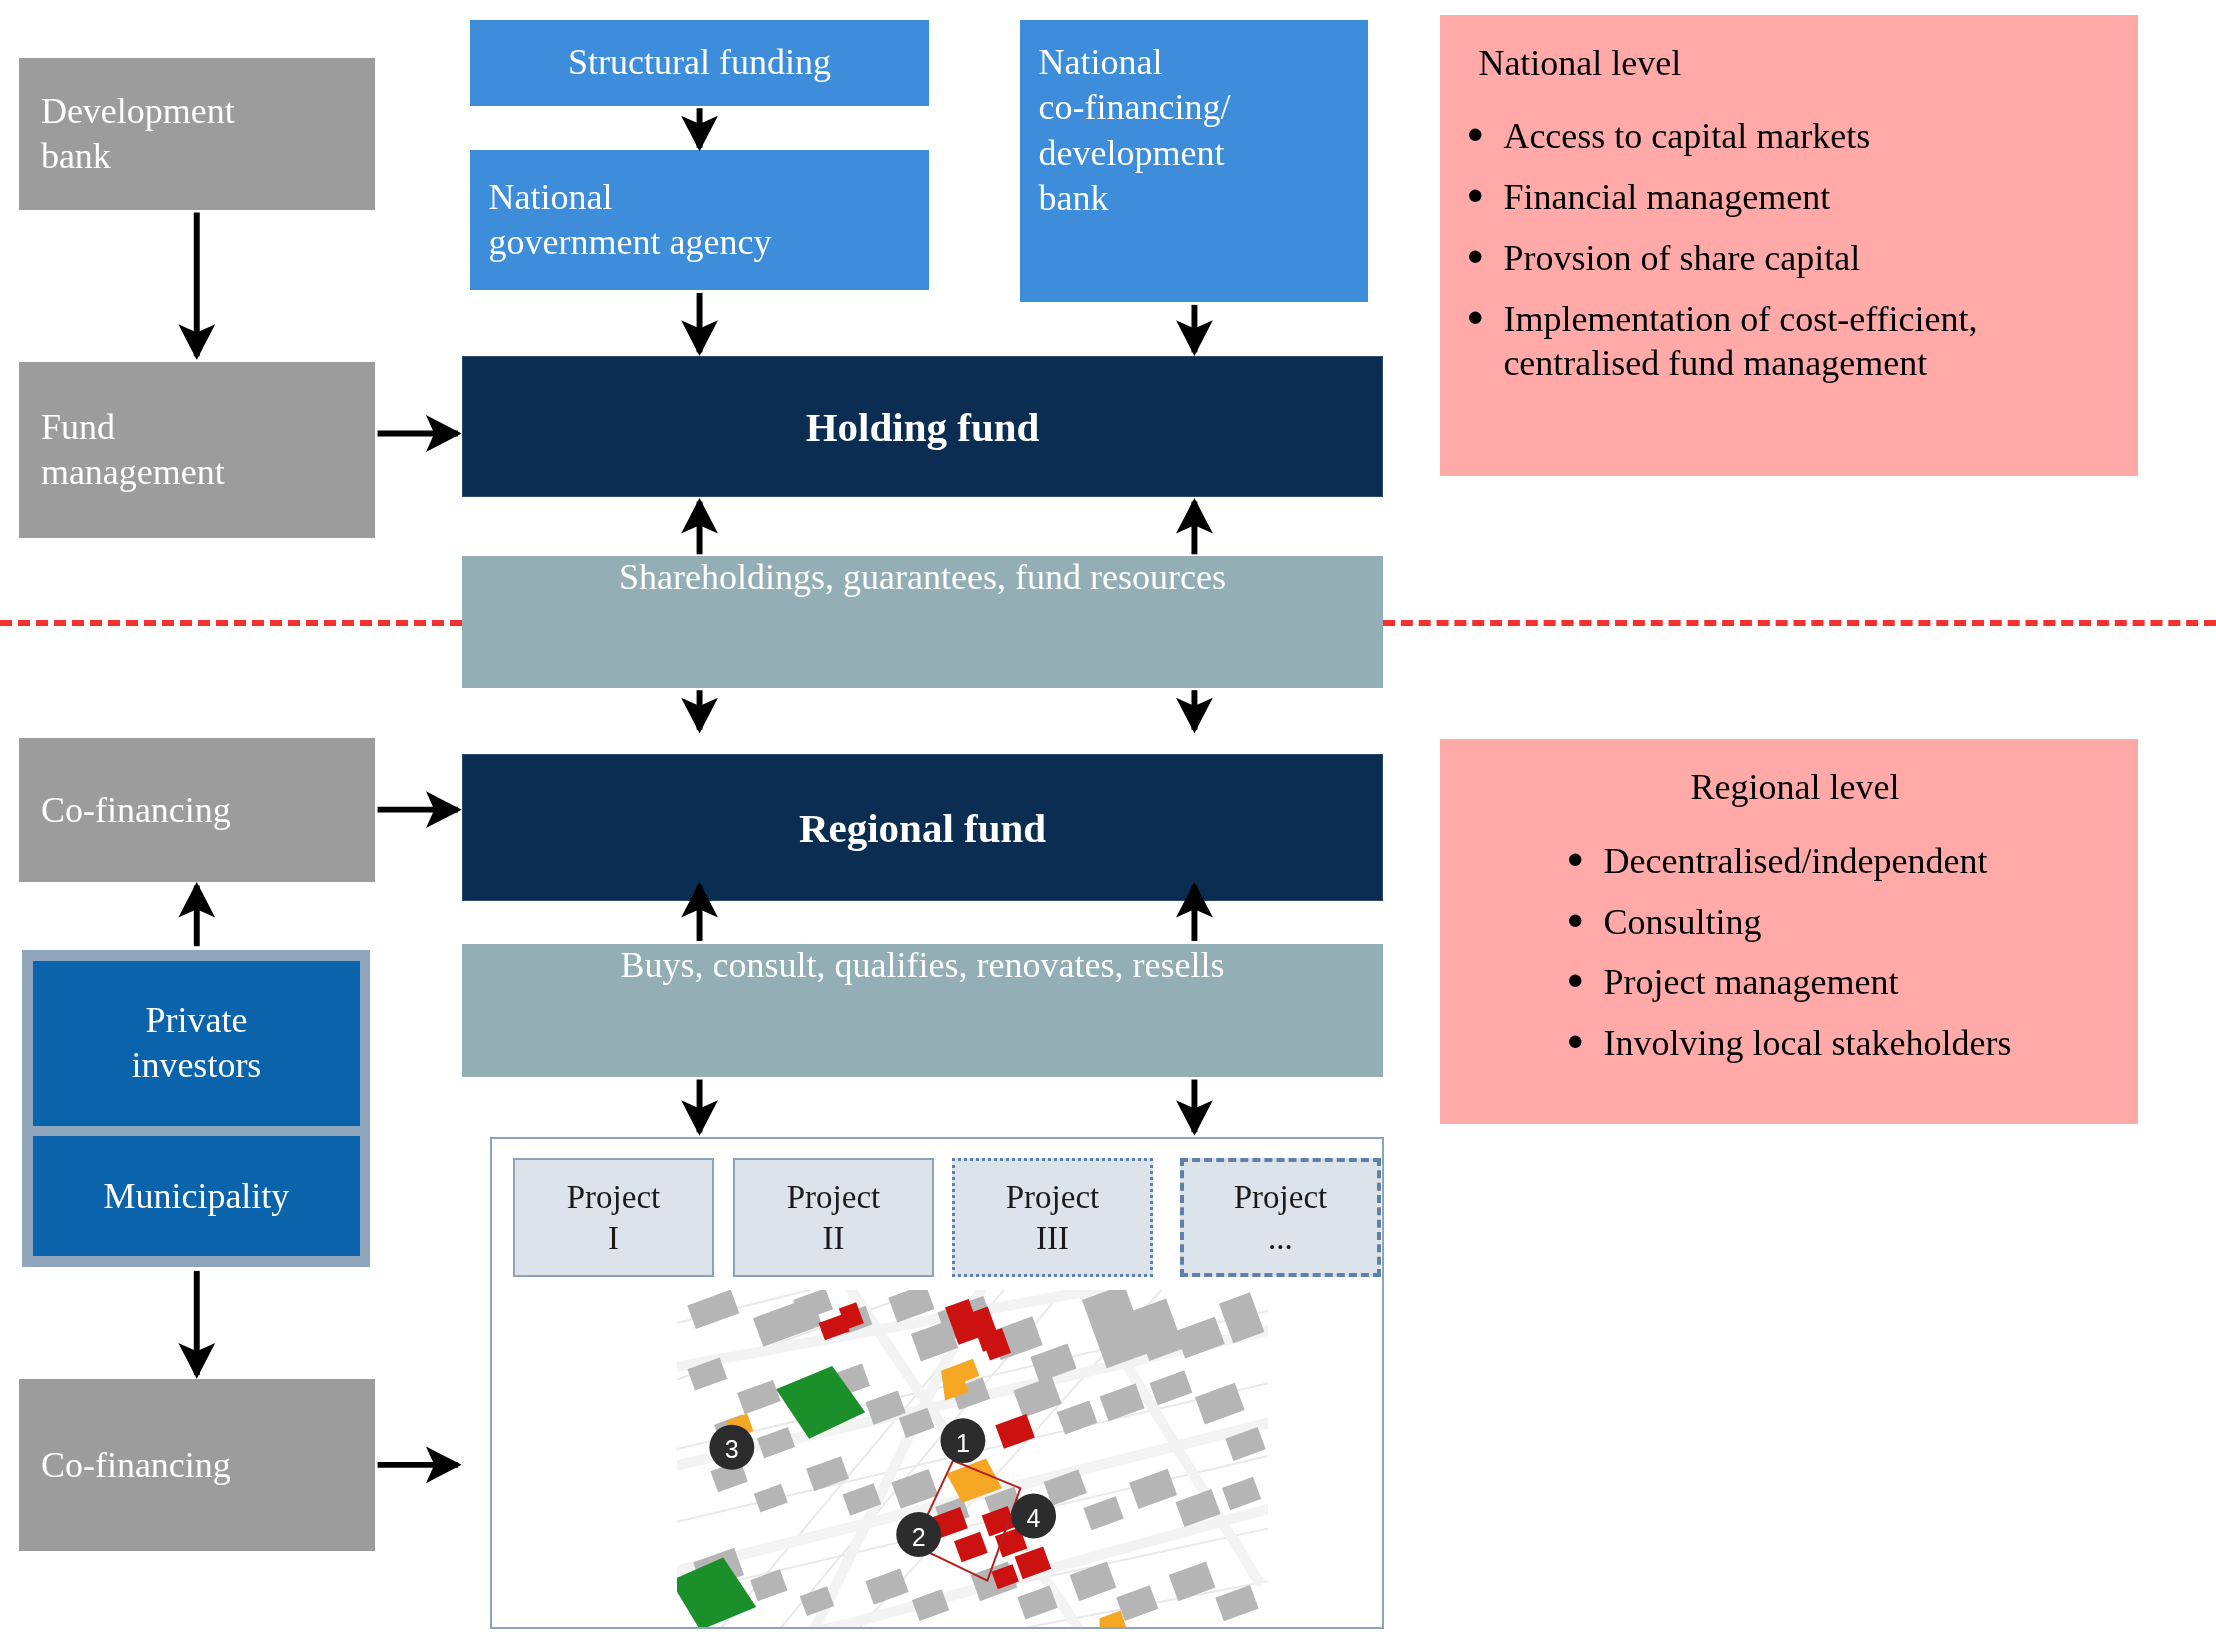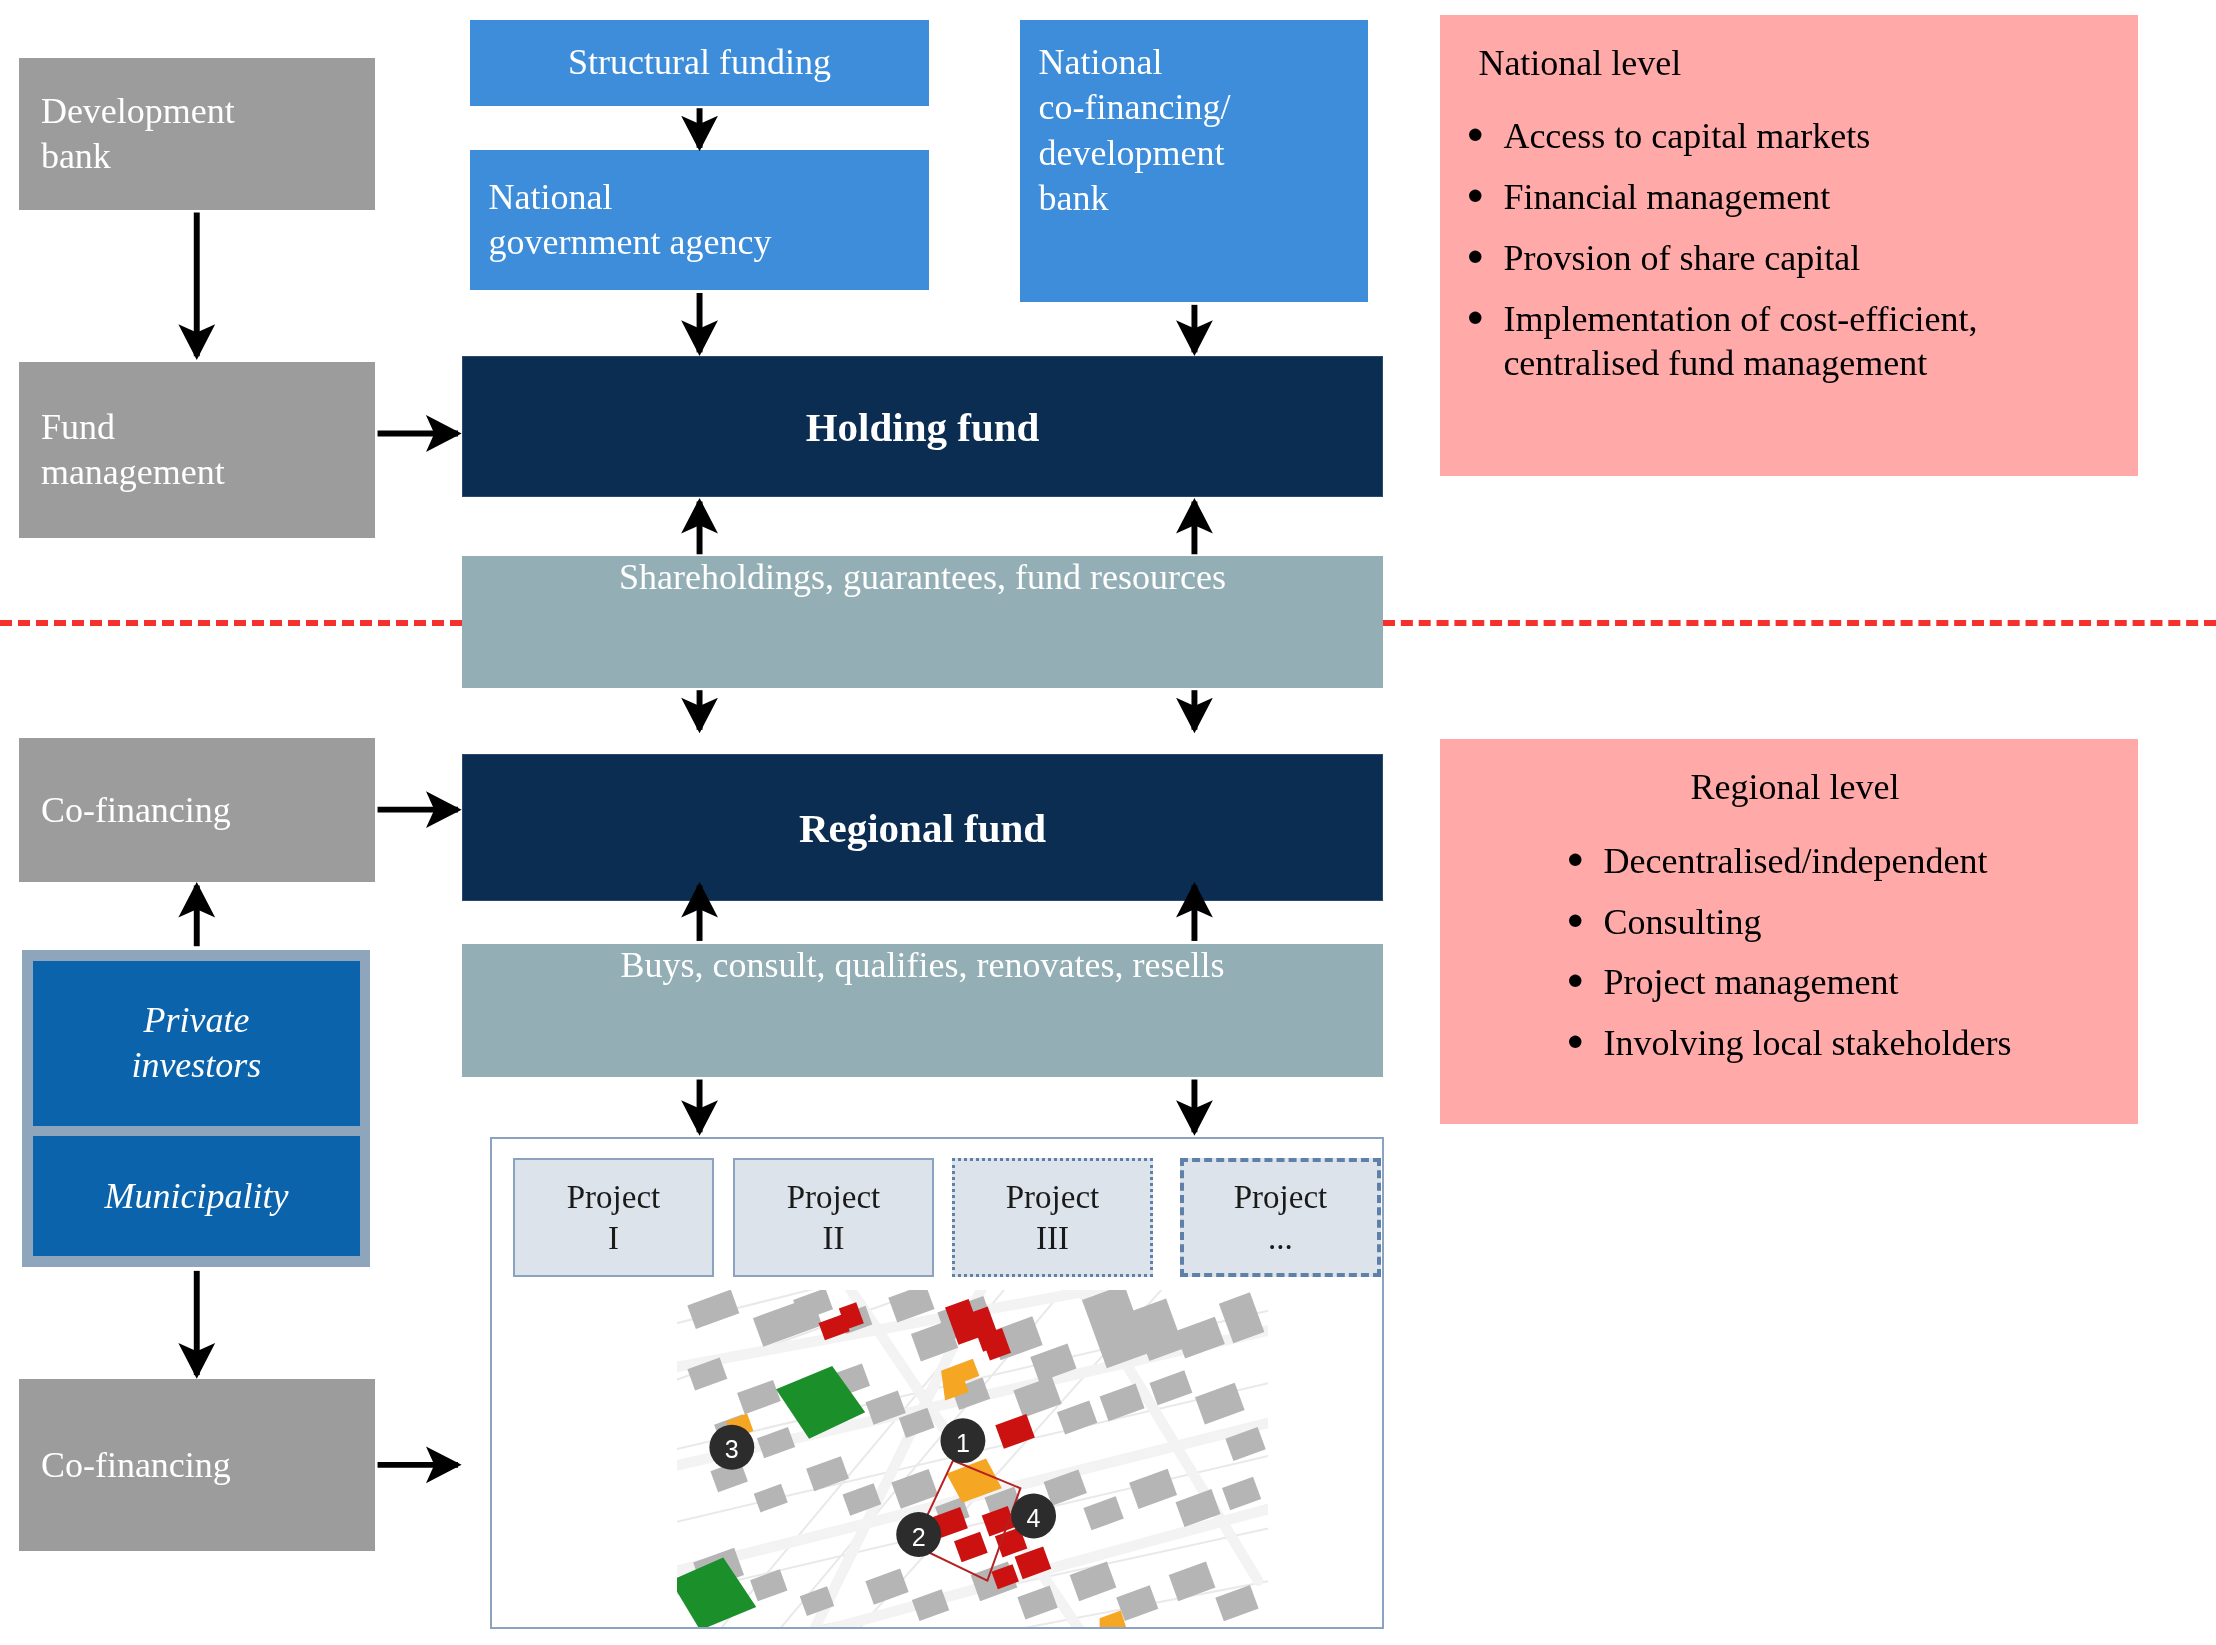--- a/index.html
+++ b/index.html
@@ -31,21 +31,21 @@
         flex-direction:column;gap:7px;}
   .pink .ptitle{font-size:36px;margin:0 0 25px 12px;line-height:1.1;}
   .pink ul{list-style:none;margin:0;padding:0;}
   .pink li{display:flex;align-items:flex-start;font-size:36px;
            line-height:1.22;margin-bottom:17px;}
   .pink li .bullet{flex:0 0 auto;width:37px;font-size:29px;line-height:1.3;}
   .pink li .ltxt{flex:1 1 auto;}
 
   
   .invgroup{background:#8fa5bc;padding:10.6px;flex-direction:column;
-            justify-content:space-between;font-style:italic;}
+            justify-content:space-between;}
   .invbox{background:#0a63ab;color:#fff;font-size:36px;line-height:1.24;
           display:flex;align-items:center;justify-content:center;
           text-align:center;flex:1 1 auto;}
   .invgap{height:10.6px;flex:0 0 auto;}
 
   
   .projpanel{background:#ffffff;border:2px solid #8ba3be;}
   .projbox{position:absolute;background:#dde3ea;color:#1a1a1a;
            font-size:33px;line-height:1.22;text-align:center;
            display:flex;align-items:center;justify-content:center;

